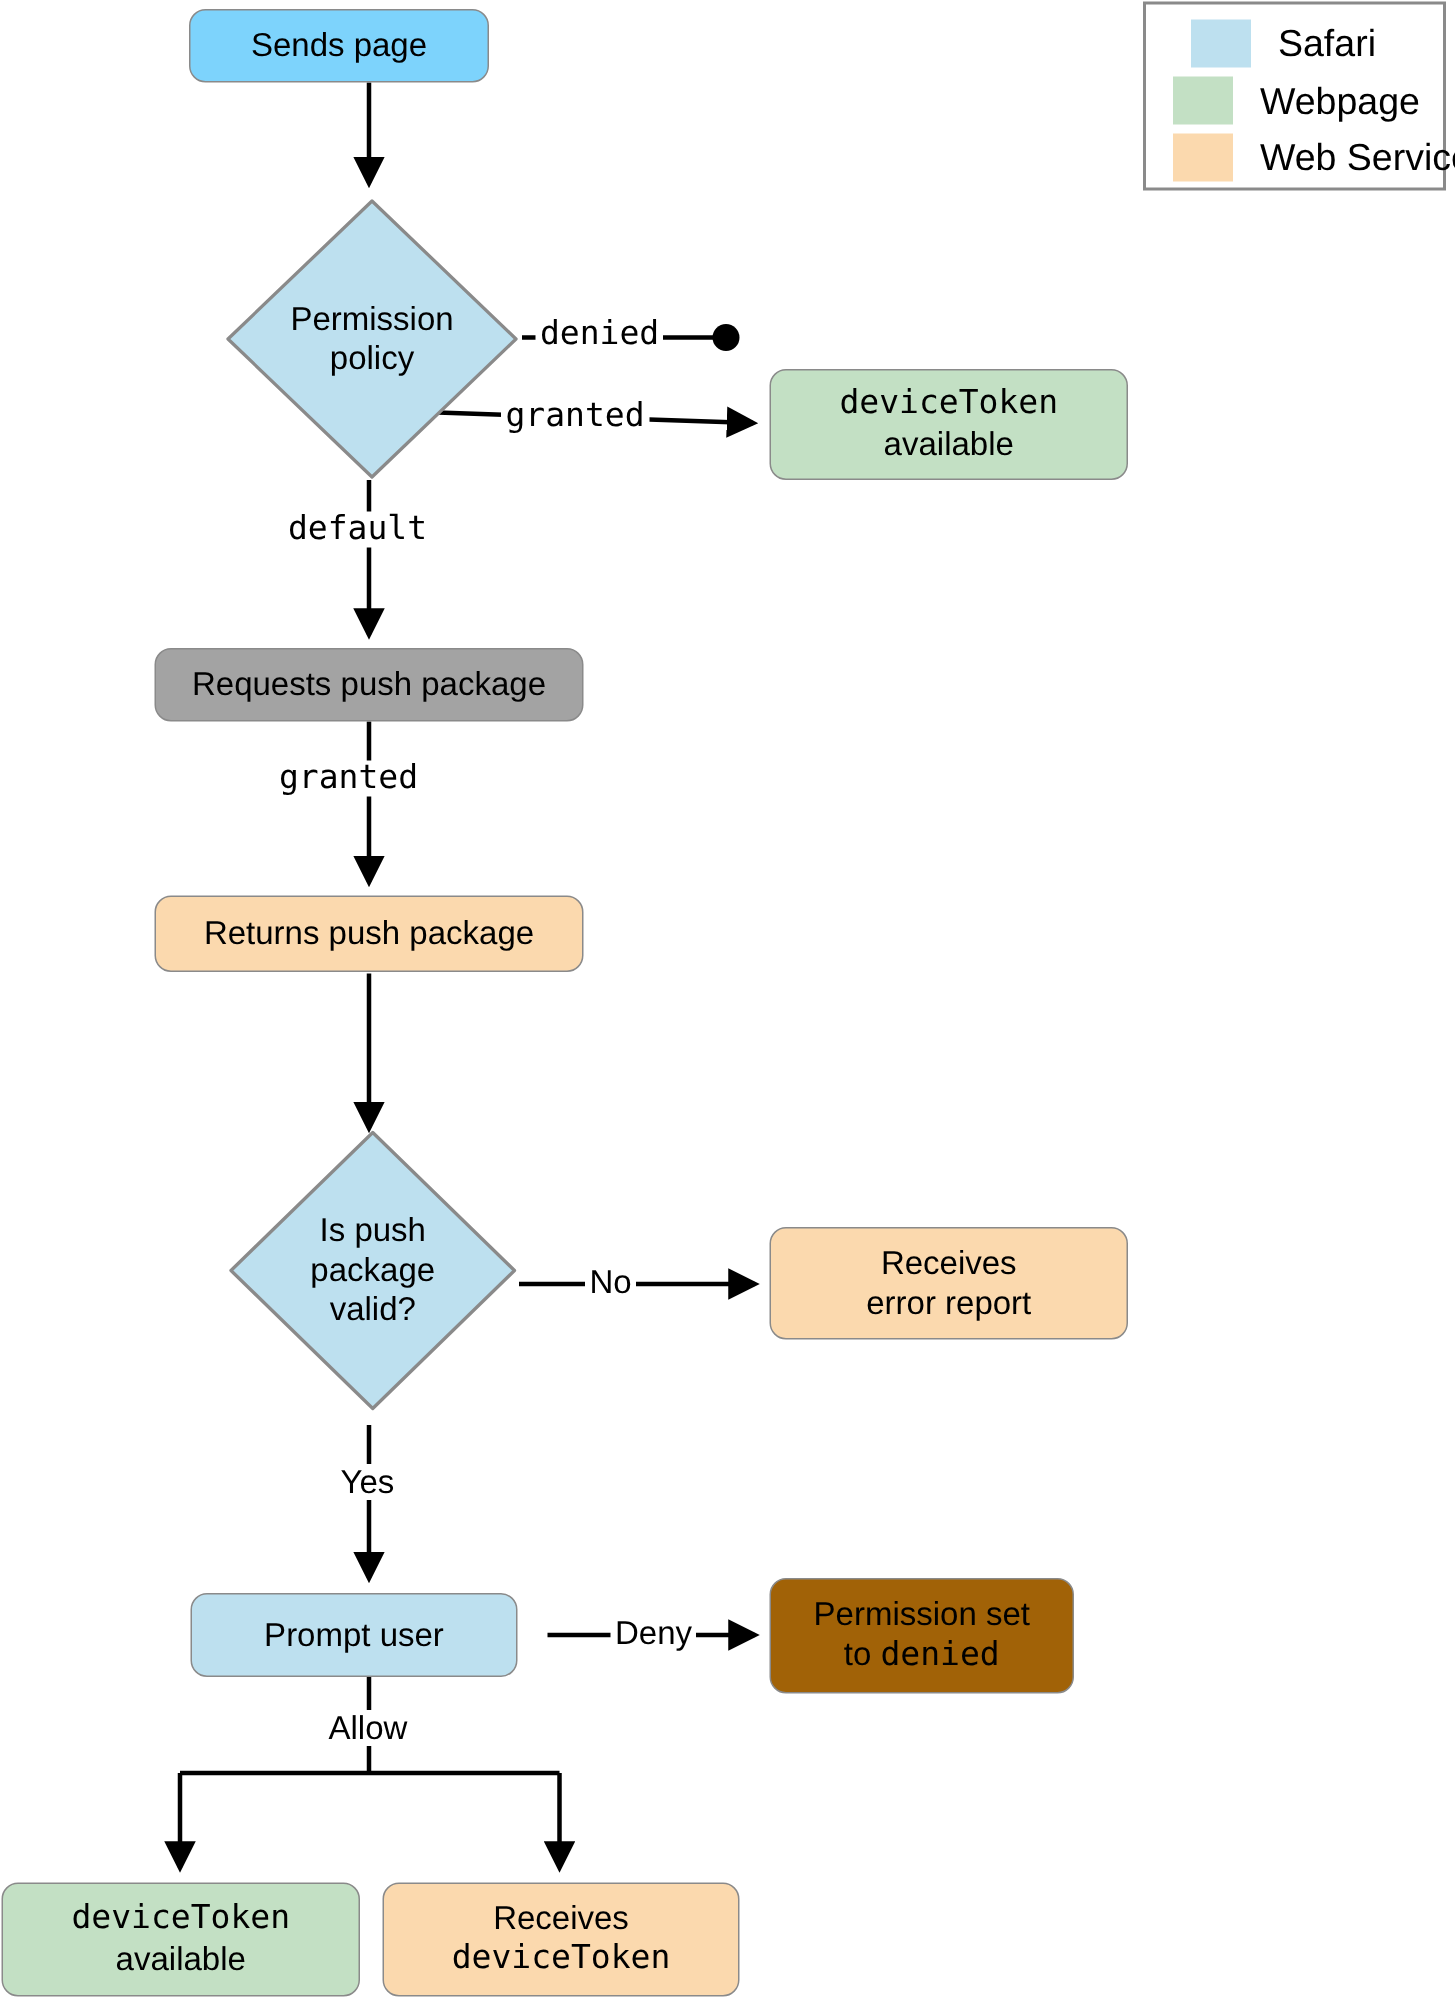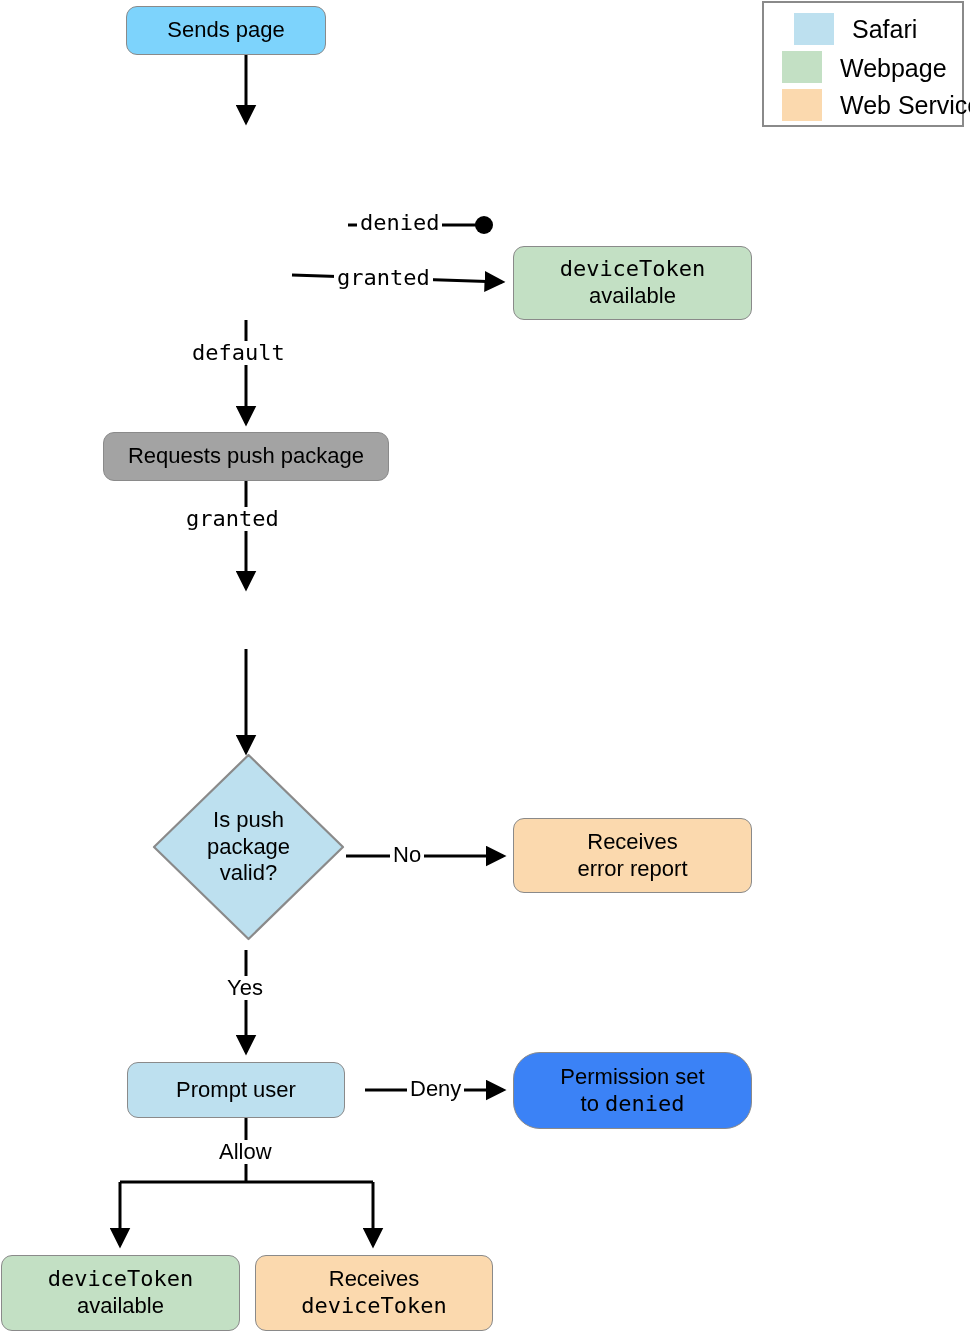--- a/index.html
+++ b/index.html
@@ -129,32 +129,46 @@
     <path d="M 246,1118 L 246,1182" stroke="#000" stroke-width="3" fill="none"></path>
     <path d="M 120,1182 L 373,1182" stroke="#000" stroke-width="3" fill="none"></path>
     <path d="M 120,1182 L 120,1245" stroke="#000" stroke-width="3" fill="none" marker-end="url(#arrow)"></path>
     <path d="M 373,1182 L 373,1245" stroke="#000" stroke-width="3" fill="none" marker-end="url(#arrow)"></path>
   </svg>
 
   <div class="node" style="left:126px; top:6px; width:200px; height:49px; background:#7dd3fc;">
     <span class="txt sans">Sends page</span>
   </div>
 
+  <div class="diamond-wrap" style="left:149px; top:131px; width:198px; height:190px;">
+    <svg width="198" height="190" viewBox="0 0 198 190" xmlns="http://www.w3.org/2000/svg">
+      <path d="M 99 3 L 195 95 L 99 187 L 3 95 Z" fill="#bde0ef" stroke="#8a8a8a" stroke-width="2.2" stroke-linejoin="round"></path>
+    </svg>
+    <div class="diamond-label">
+      <div>
+        <div>Permission</div>
+        <div>policy</div>
+      </div>
+    </div>
+  </div>
 
   <div class="node" style="left:513px; top:246px; width:239px; height:74px; background:#c3e0c4;">
     <span class="txt">
       <span class="mono" style="display:block;">deviceToken</span>
       <span class="sans" style="display:block;">available</span>
     </span>
   </div>
 
   <div class="node" style="left:103px; top:432px; width:286px; height:49px; background:#a3a3a3;">
     <span class="txt sans">Requests push package</span>
   </div>
 
+  <div class="node" style="left:103px; top:597px; width:286px; height:51px; background:#fbd9ae;">
+    <span class="txt sans">Returns push package</span>
+  </div>
 
   <div class="diamond-wrap" style="left:151px; top:752px; width:195px; height:190px;">
     <svg width="195" height="190" viewBox="0 0 195 190" xmlns="http://www.w3.org/2000/svg">
       <path d="M 97.5 3 L 192 95 L 97.5 187 L 3 95 Z" fill="#bde0ef" stroke="#8a8a8a" stroke-width="2.2" stroke-linejoin="round"></path>
     </svg>
     <div class="diamond-label">
       <div>
         <div>Is push</div>
         <div>package</div>
         <div>valid?</div>
@@ -166,21 +180,21 @@
     <span class="txt">
       <span class="sans" style="display:block;">Receives</span>
       <span class="sans" style="display:block;">error report</span>
     </span>
   </div>
 
   <div class="node" style="left:127px; top:1062px; width:218px; height:56px; background:#bde0ef;">
     <span class="txt sans">Prompt user</span>
   </div>
 
-  <div class="node" style="left:513px; top:1052px; width:239px; height:77px; background:#3b82f6;border-radius:27px;">
+  <div class="node" style="left:513px; top:1052px; width:203px; height:77px; background:#a16207;">
     <span class="txt">
       <span class="sans" style="display:block;">Permission set</span>
       <span style="display:block;"><span class="sans">to </span><span class="mono">denied</span></span>
     </span>
   </div>
 
   <div class="node" style="left:1px; top:1255px; width:239px; height:76px; background:#c3e0c4;">
     <span class="txt">
       <span class="mono" style="display:block;">deviceToken</span>
       <span class="sans" style="display:block;">available</span>

